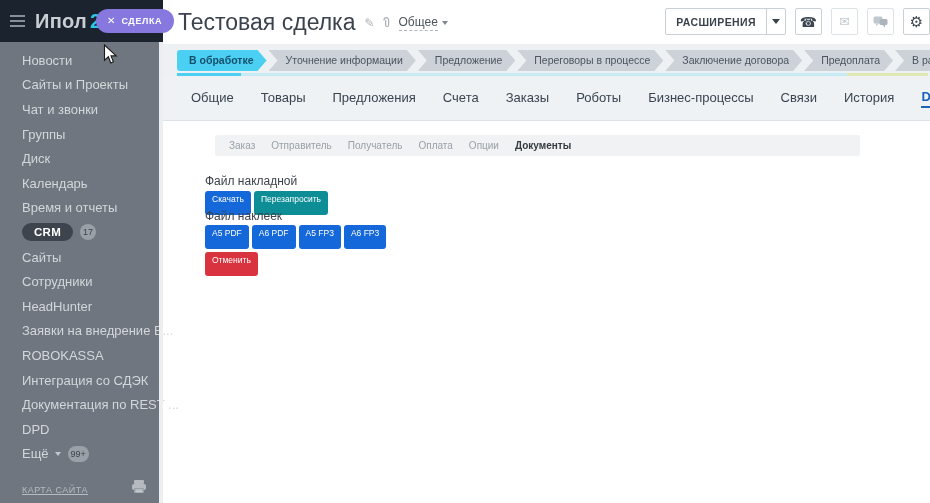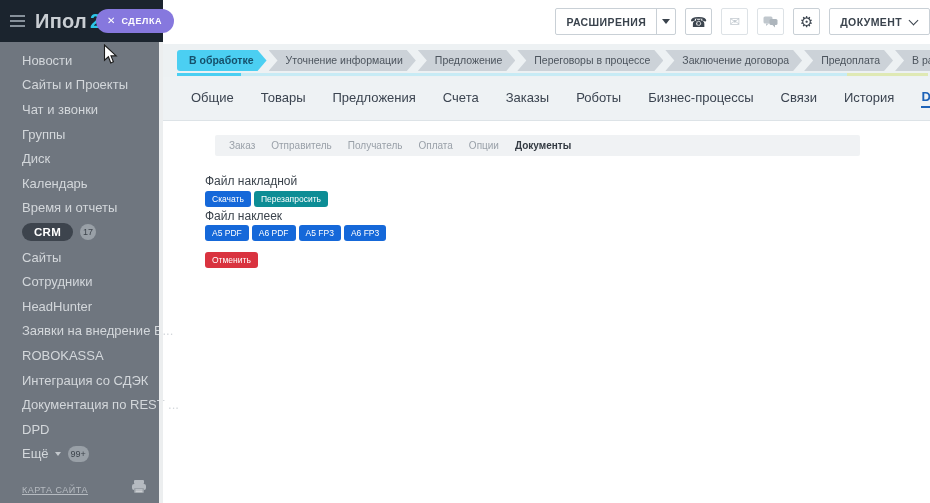--- a/index.html
+++ b/index.html
@@ -80,21 +80,21 @@
   .tab.active{color:#1d63b8;font-weight:bold;border-bottom:2px solid #1d63b8;}
   
   .subtabs{
     position:absolute;left:215px;top:135px;width:645px;height:21px;background:#f0f2f4;border-radius:2px;
     display:flex;align-items:center;padding-left:14px;gap:16px;box-sizing:border-box;
   }
   .subtab{font-size:10px;color:#9aa1a9;cursor:pointer;white-space:nowrap;}
   .subtab.active{color:#333a42;font-weight:bold;}
   .fld-label{position:absolute;left:205px;font-size:12px;color:#3b434c;}
   .btn-row{position:absolute;left:205px;display:flex;gap:3px;}
-  .small-btn{height:16px;line-height:16px;padding:0 7px;border-radius:3px;color:#ffffff;font-size:8.5px;cursor:pointer;white-space:nowrap;}
+  .small-btn{height:24px;line-height:16px;padding:0 7px;border-radius:3px;color:#ffffff;font-size:8.5px;cursor:pointer;white-space:nowrap;}
   .b-blue{background:#1568d9;}
   .b-teal{background:#0d8d95;}
   .b-red{background:#d9333f;}
   
   .cursor{position:absolute;left:103px;top:44px;z-index:20;pointer-events:none;}
 </style>
 </head>
 <body>
 
 <div class="topbar-left">
@@ -142,20 +142,31 @@
       <rect x="1" y="4" width="14" height="6" rx="2" fill="#b5bac0"></rect>
       <rect x="3" y="8" width="10" height="5" rx="1" fill="#9aa0a7"></rect>
       <rect x="4.5" y="9.5" width="7" height="1" fill="#d7dadd"></rect>
       <rect x="4.5" y="11.2" width="7" height="1" fill="#d7dadd"></rect>
     </svg>
   </div>
 </div>
 <div class="side-scroll"></div>
 
 <div class="main-header">
+  <div class="title-row">
+    <span class="page-title">Тестовая сделка</span>
+    <span class="edit-ic">✎</span>
+    <span class="clip-ic">
+      <svg width="11" height="13" viewBox="0 0 11 13">
+          <path d="M3 4 a2.3 2.3 0 0 1 4.6 0 v5 a1.5 1.5 0 0 1 -3 0 v-4.4" fill="none" stroke="#a9afb6" stroke-width="1.2" stroke-linecap="round"></path>
+        </svg>
+    </span>
+    <span class="scope">Общее</span>
+    <span class="scope-caret"></span>
+  </div>
   <div class="toolbar">
     <div class="btn-outline">
       <span class="t">РАСШИРЕНИЯ</span>
       <span class="split-div"></span>
       <span class="caret-cell">
           <span class="caret-dn"></span>
         </span>
     </div>
     <div class="icon-btn">
         <span class="glyph-dark">☎</span>
@@ -169,24 +180,20 @@
           <rect x="0.5" y="0.5" width="9" height="7" rx="1.5" fill="#c0c7cd"></rect>
           <path d="M3 7.5 L3 10 L6 7.5 Z" fill="#c0c7cd"></path>
           <rect x="6.5" y="3" width="8" height="6" rx="1.5" fill="#adb5bc"></rect>
           <path d="M12 9 L12 11.5 L9.5 9 Z" fill="#adb5bc"></path>
         </svg>
       </span>
     </div>
     <div class="icon-btn">
         <span class="glyph-dark" style="font-size:15px;">⚙</span>
       </div>
-    <div class="btn-outline">
-      <span class="t" style="padding-right:2px;">ДОКУМЕНТ</span>
-      <span class="chev-dn" style="margin-right:12px;"></span>
-    </div>
   </div>
 </div>
 
 <div class="stage-area">
   <div class="chips">
     <div class="chip first">В обработке</div>
     <div class="chip">Уточнение информации</div>
     <div class="chip">Предложение</div>
     <div class="chip">Переговоры в процессе</div>
     <div class="chip">Заключение договора</div>

